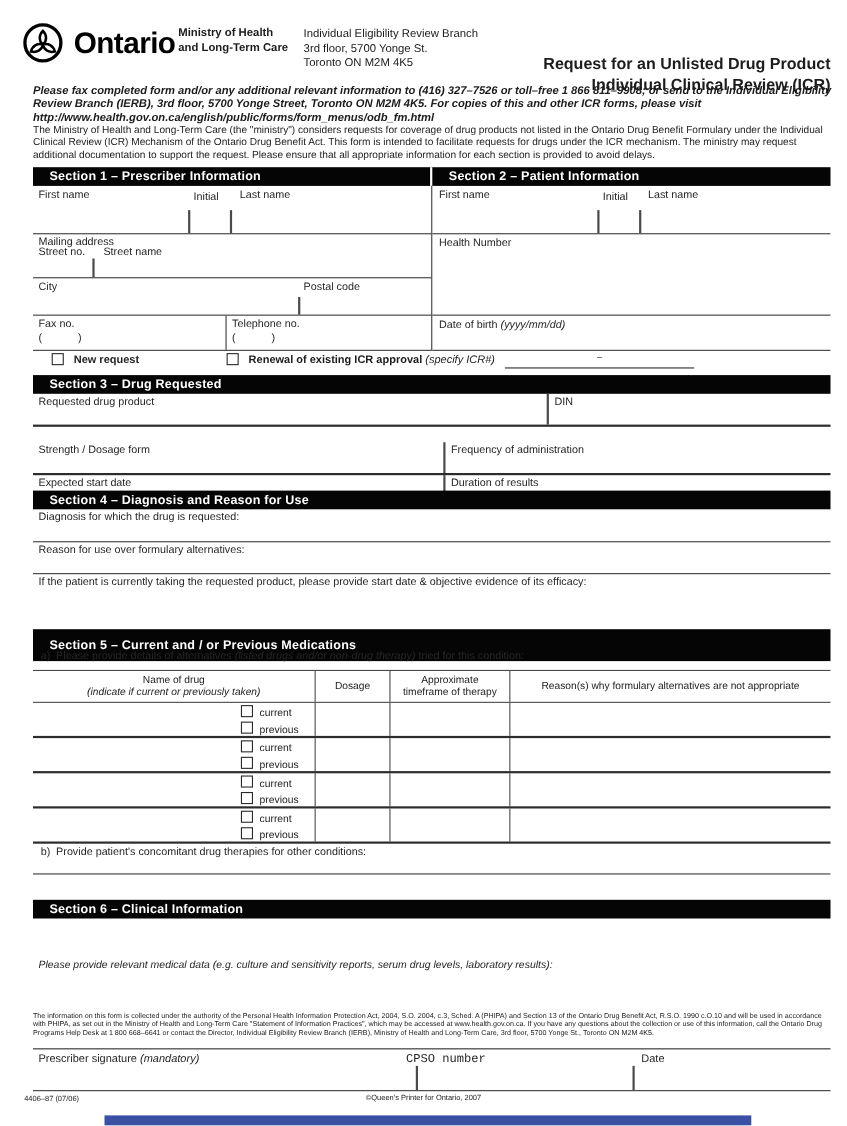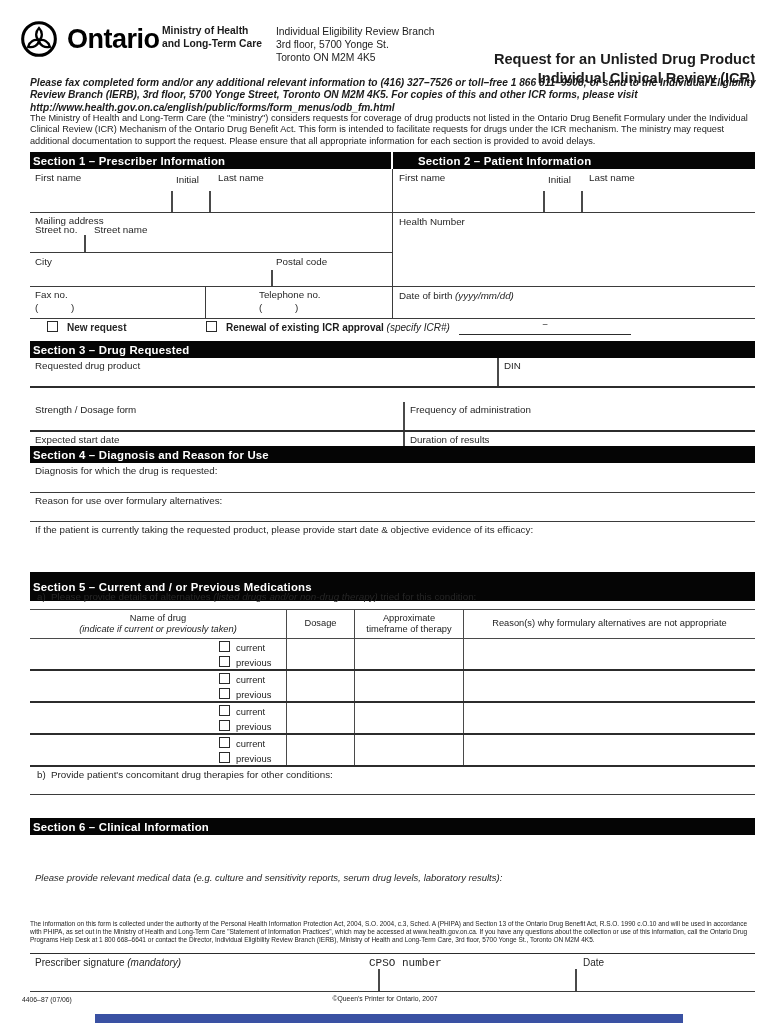--- a/index.html
+++ b/index.html
@@ -5,21 +5,21 @@
   html,body{margin:0;padding:0;background:#e8e8e8;}
   .page{position:relative;width:770px;height:1024px;background:#ffffff;margin:0 auto;
         font-family:"Liberation Sans", sans-serif;color:#1c1c1c;overflow:hidden;}
   .a{position:absolute;}
   .lbl{font-size:9.8px;color:#262626;}
   .it{font-style:italic;}
   .b{font-weight:bold;}
   .pre{white-space:pre;}
   .bar{background:#050505;color:#ffffff;font-weight:bold;font-size:11.4px;
        display:flex;align-items:center;letter-spacing:.2px;}
-  .bar .cell{padding-left:3px;display:flex;align-items:center;height:100%;box-sizing:border-box;}
+  .bar .cell{padding-left:15px;display:flex;align-items:center;height:100%;box-sizing:border-box;}
   .row{position:relative;box-sizing:border-box;}
   .bb{border-bottom:1.5px solid #3b3b3b;}
   .bb2{border-bottom:2px solid #2c2c2c;}
   .vt{position:absolute;width:1.5px;background:#4a4a4a;}
   .cb{position:absolute;width:11px;height:11px;border:1.2px solid #2a2a2a;background:#fff;box-sizing:border-box;}
   .logoword{font-size:27px;font-weight:bold;letter-spacing:-0.5px;color:#000;}
   .ministry{font-size:10.3px;font-weight:bold;line-height:1.22;}
   .branch{font-size:10.3px;line-height:1.28;}
   .title{font-size:14.6px;font-weight:bold;line-height:1.3;text-align:right;}
   .faxnote{font-size:10.2px;font-weight:bold;font-style:italic;line-height:1.22;}
@@ -72,21 +72,21 @@
   <div class="a title" style="right:15px;top:21px;margin-top:29px;">
     <div>Request for an Unlisted Drug Product</div>
     <div>Individual Clinical Review (ICR)</div>
   </div>
 
   <div class="a faxnote" style="left:30px;top:77px;width:726px;">Please fax completed form and/or any additional relevant information to (416) 327–7526 or toll–free 1 866 811–9908; or send to the Individual Eligibility Review Branch (IERB), 3rd floor, 5700 Yonge Street, Toronto ON  M2M 4K5.  For copies of this and other ICR forms, please visit http://www.health.gov.on.ca/english/public/forms/form_menus/odb_fm.html</div>
   <div class="a minnote" style="left:30px;top:113px;width:727px;">The Ministry of Health and Long-Term Care (the "ministry") considers requests for coverage of drug products not listed in the Ontario Drug Benefit Formulary under the Individual Clinical Review (ICR) Mechanism of the Ontario Drug Benefit Act.  This form is intended to facilitate requests for drugs under the ICR mechanism.  The ministry may request additional documentation to support the request.  Please ensure that all appropriate information for each section is provided to avoid delays.</div>
 
   <div class="a bar" style="left:30px;top:152px;width:725px;height:17px;">
     <div class="cell" style="width:363px;border-right:2px solid #ffffff;">Section 1 – Prescriber Information</div>
-    <div class="cell" style="flex:1;margin-left:22px;">Section 2 – Patient Information</div>
+    <div class="cell" style="flex:1;">Section 2 – Patient Information</div>
   </div>
 
   <div class="a" style="left:30px;top:169px;width:725px;height:150px;">
     <div class="grid2">
 
       <div class="colL">
         <div class="row bb" style="height:44px;">
           <span class="a lbl" style="left:5px;top:3px;">First name</span>
           <span class="a lbl" style="left:146px;top:5px;">Initial</span>
           <span class="a lbl" style="left:188px;top:3px;">Last name</span>
@@ -102,21 +102,21 @@
         <div class="row bb" style="height:34px;">
           <span class="a lbl" style="left:5px;top:3px;">City</span>
           <span class="a lbl" style="left:246px;top:3px;">Postal code</span>
           <span class="vt" style="left:241px;bottom:0;height:16px;"></span>
         </div>
         <div class="row bb" style="height:32px;display:flex;">
           <div class="row" style="width:176px;border-right:1.5px solid #3b3b3b;box-sizing:border-box;">
             <span class="a lbl" style="left:5px;top:2px;">Fax no.</span>
             <span class="a lbl pre" style="left:5px;top:15px;">(            )</span>
           </div>
-          <div class="row" style="flex:1;margin-left:48px;">
+          <div class="row" style="flex:1;">
             <span class="a lbl" style="left:5px;top:2px;">Telephone no.</span>
             <span class="a lbl pre" style="left:5px;top:15px;">(            )</span>
           </div>
         </div>
       </div>
 
       <div class="colR">
         <div class="row bb" style="height:44px;">
           <span class="a lbl" style="left:6px;top:3px;">First name</span>
           <span class="a lbl" style="left:155px;top:5px;">Initial</span>

